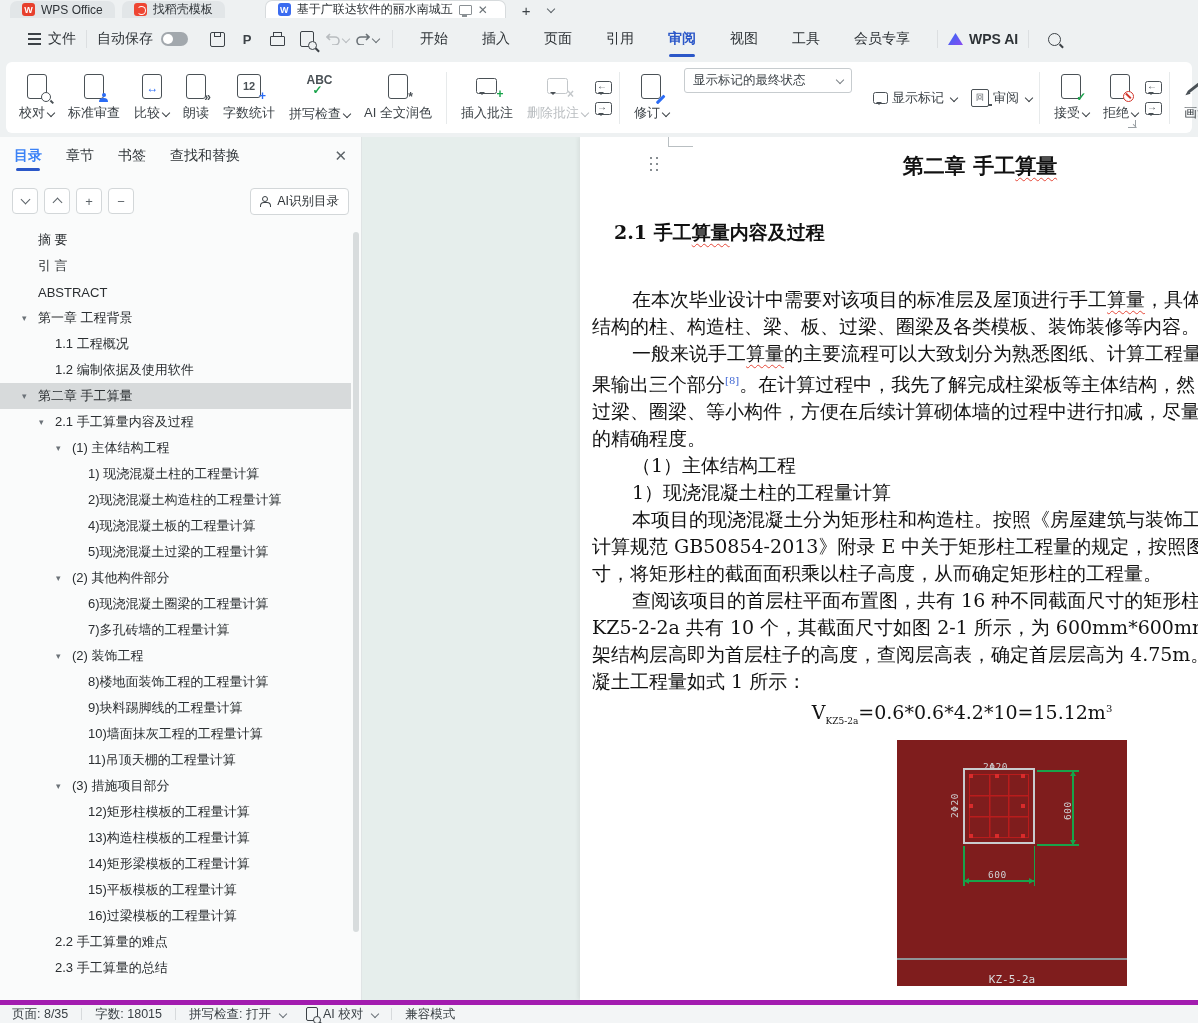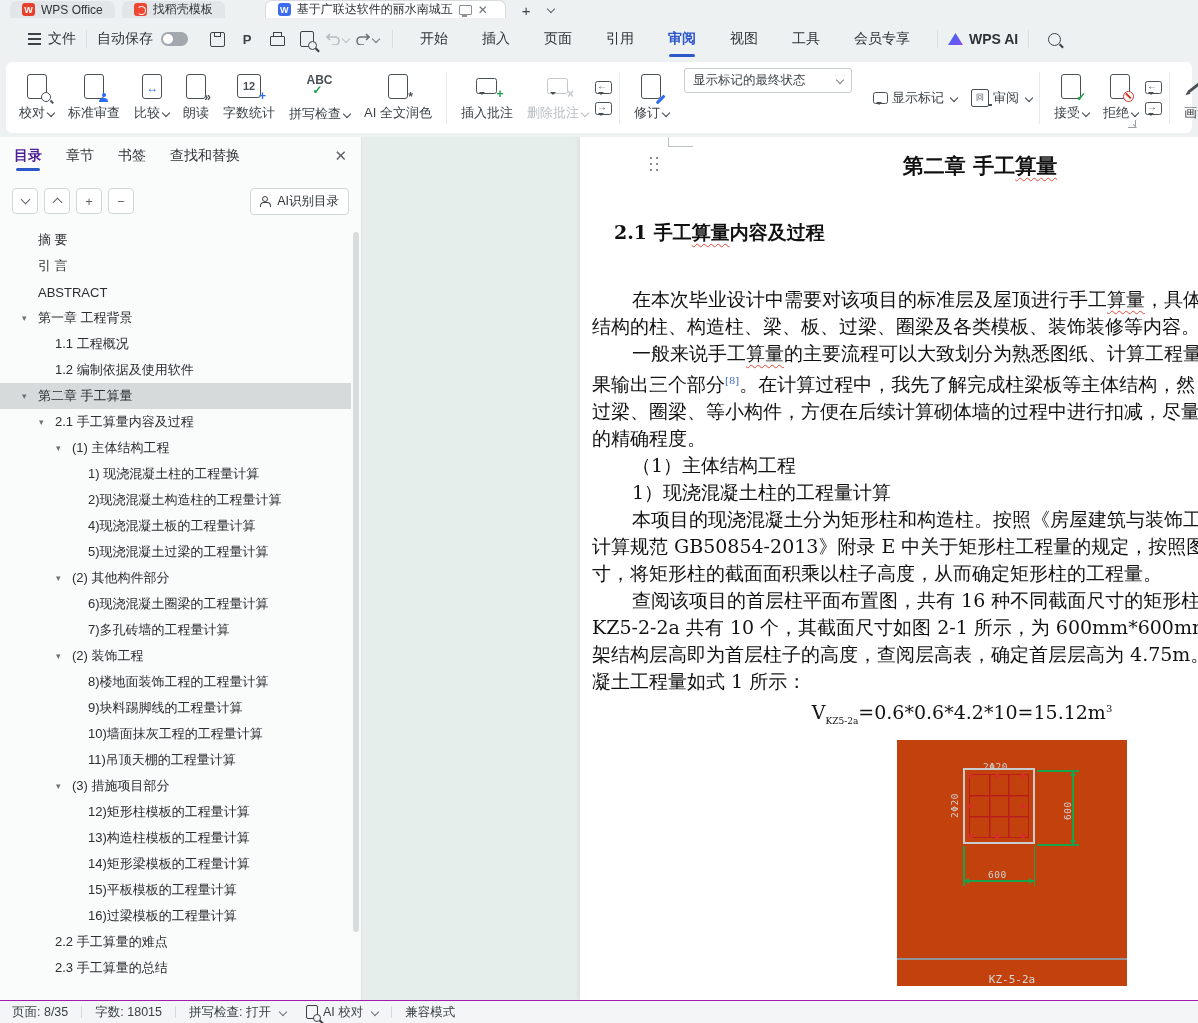--- a/index.html
+++ b/index.html
@@ -93,21 +93,21 @@
   .charbox{width:16px;height:16px;border:1.5px solid #4a5156;border-radius:2px;display:flex;align-items:center;justify-content:center;
            font-size:10px;color:#4a5156;position:relative;}
   .charbox::after{content:"";position:absolute;right:-4px;bottom:0px;width:4px;height:1.4px;background:#4a5156;}
   .expand-corner{position:absolute;right:56px;bottom:5px;width:7px;height:7px;border-right:1.3px solid #9aa0a4;border-bottom:1.3px solid #9aa0a4;}
   .expand-corner::after{content:"";position:absolute;right:-1px;bottom:-1px;width:5px;height:1.3px;background:#9aa0a4;transform:rotate(45deg);transform-origin:right bottom;}
 
   
   #sidebar{position:absolute;left:0;top:137px;width:362px;height:863px;background:#fafbfb;border-right:1px solid #e0e4e5;box-sizing:border-box;}
   #sb-tabs{display:flex;align-items:center;height:38px;padding-left:14px;font-size:14px;color:#2e3337;}
   .sbtab{margin-right:24px;position:relative;height:38px;display:flex;align-items:center;}
-  .sbtab.active{color:#4c1d95;font-weight:bold;}
+  .sbtab.active{color:#3b82f6;font-weight:bold;}
   .sbtab.active::after{content:"";position:absolute;left:2px;right:2px;bottom:4px;height:2.6px;border-radius:2px;background:#2b57c8;}
   #sb-close{position:absolute;right:14px;top:10px;font-size:15px;color:#5c6368;}
   #sb-tools{display:flex;align-items:center;height:24px;margin:14px 12px 0 12px;}
   .sq-btn{width:24px;height:24px;border:1px solid #d3d7d9;border-radius:4px;background:#fff;display:flex;align-items:center;justify-content:center;
           margin-right:6px;color:#5c6368;font-size:13px;line-height:1;}
   .sq-btn .chev{margin:0;}
   .sq-btn .chev.up{transform:rotate(-135deg);margin-top:3px;}
   #ai-toc-btn{margin-left:auto;height:25px;border:1px solid #d3d7d9;border-radius:4px;background:#fff;display:flex;align-items:center;
               gap:5px;padding:0 9px;font-size:12.5px;color:#2e3337;}
   .ai-scan{width:12px;height:11px;position:relative;}
@@ -136,21 +136,21 @@
   .sq-wavy{text-decoration:underline;text-decoration-style:wavy;text-decoration-color:#e5493a;text-decoration-thickness:1px;text-underline-offset:4px;}
   #docbody{margin-top:40px;margin-left:12px;width:760px;font-size:19px;line-height:27px;color:#121212;}
   .dline{white-space:nowrap;}
   .dline.indent{padding-left:40px;}
   .dline.center{text-align:center;padding-left:0;width:740px;}
   .dline .ref{font-size:10px;vertical-align:super;color:#3f66d4;}
   .dline .sub{font-size:9px;vertical-align:sub;}
   .dline .sup{font-size:10px;vertical-align:super;}
 
   
-  #figure{position:relative;margin-top:5px;margin-left:305px;width:230px;height:246px;background:#c2410c;
+  #figure{position:relative;margin-top:5px;margin-left:305px;width:230px;height:246px;background:#7f1d1d;
           font-family:"DejaVu Sans Mono","Liberation Mono",monospace;color:#cfd2d4;}
   .fsq{position:absolute;left:66px;top:28px;width:72px;height:76px;border:2px solid #c9cccf;box-sizing:border-box;}
   .stir{position:absolute;left:4px;top:4px;right:4px;bottom:4px;border:1.5px solid #b91c1c;
      background:
        linear-gradient(#b91c1c,#b91c1c) 33% 0/1.5px 100% no-repeat,
        linear-gradient(#b91c1c,#b91c1c) 67% 0/1.5px 100% no-repeat,
        linear-gradient(#b91c1c,#b91c1c) 0 33%/100% 1.5px no-repeat,
        linear-gradient(#b91c1c,#b91c1c) 0 67%/100% 1.5px no-repeat;}
   .rdots{position:absolute;left:4px;top:4px;width:4px;height:4px;background:#d92b2b;
      box-shadow:26px 0 #d92b2b,52px 0 #d92b2b,0 30px #d92b2b,52px 30px #d92b2b,0 60px #d92b2b,26px 60px #d92b2b,52px 60px #d92b2b;}
@@ -169,21 +169,21 @@
   .ah{position:absolute;width:0;height:0;border:3px solid transparent;}
   #ah-t{left:173px;top:28px;border-bottom:5px solid #18a34a;}
   #ah-b{left:173px;top:100px;border-top:5px solid #18a34a;}
   #ah-l{left:64px;top:137.5px;border-right:5px solid #18a34a;}
   #ah-r{left:132px;top:137.5px;border-left:5px solid #18a34a;}
   #fig-rule{position:absolute;left:0;right:0;top:218px;border-top:2px solid #8f9396;}
   #fig-name{position:absolute;left:0;right:0;top:226px;text-align:center;font-size:11px;color:#d8dadb;}
   #fig-caption{margin-top:9px;margin-left:280px;width:280px;text-align:center;font-size:17px;color:#121212;}
 
   
-  #statusbar{position:absolute;left:0;top:1000px;width:1198px;height:23px;background:#f3f5f6;border-top:1px solid #a21caf;
+  #statusbar{position:absolute;left:0;top:1000px;width:1198px;height:23px;background:#f3f5f6;border-top:5px solid #a21caf;
              display:flex;align-items:center;font-size:12.5px;color:#3a4045;box-sizing:border-box;padding-left:12px;}
   .st-div{width:1px;height:12px;background:#d7dadc;margin:0 13px;}
   .st-item{display:flex;align-items:center;gap:5px;white-space:nowrap;}
   .st-item .chev{width:5px;height:5px;color:#6b7278;margin-left:4px;vertical-align:1px;}
 </style>
 </head>
 <body>
 
 <div id="tabbar">
   <div class="wtab" style="margin-left:10px;">

